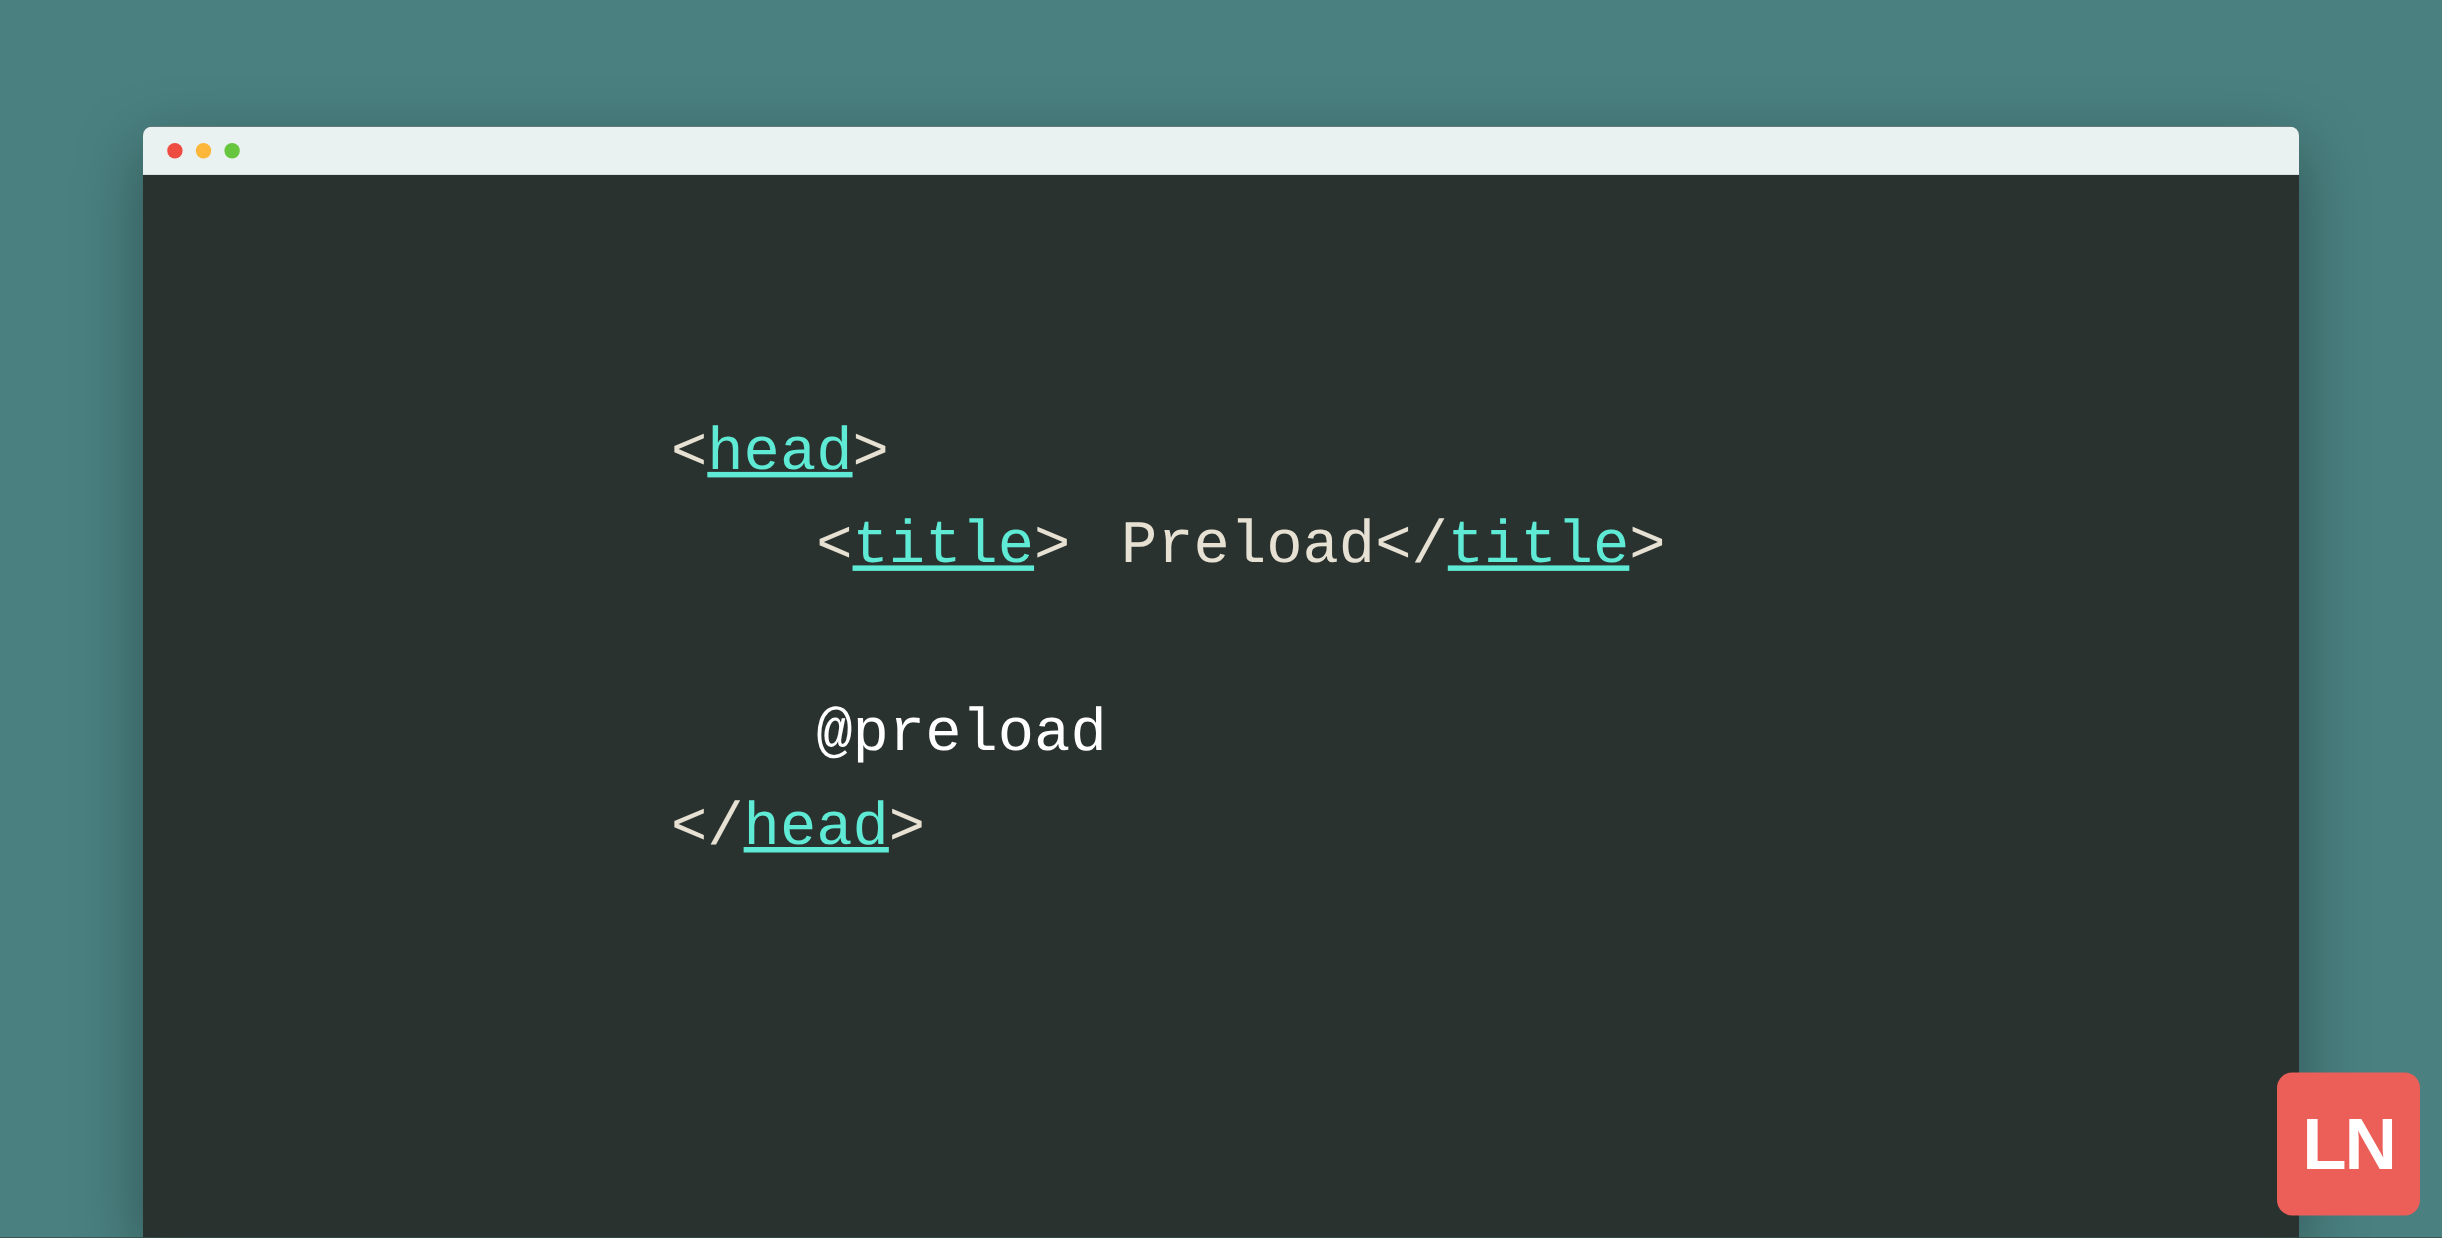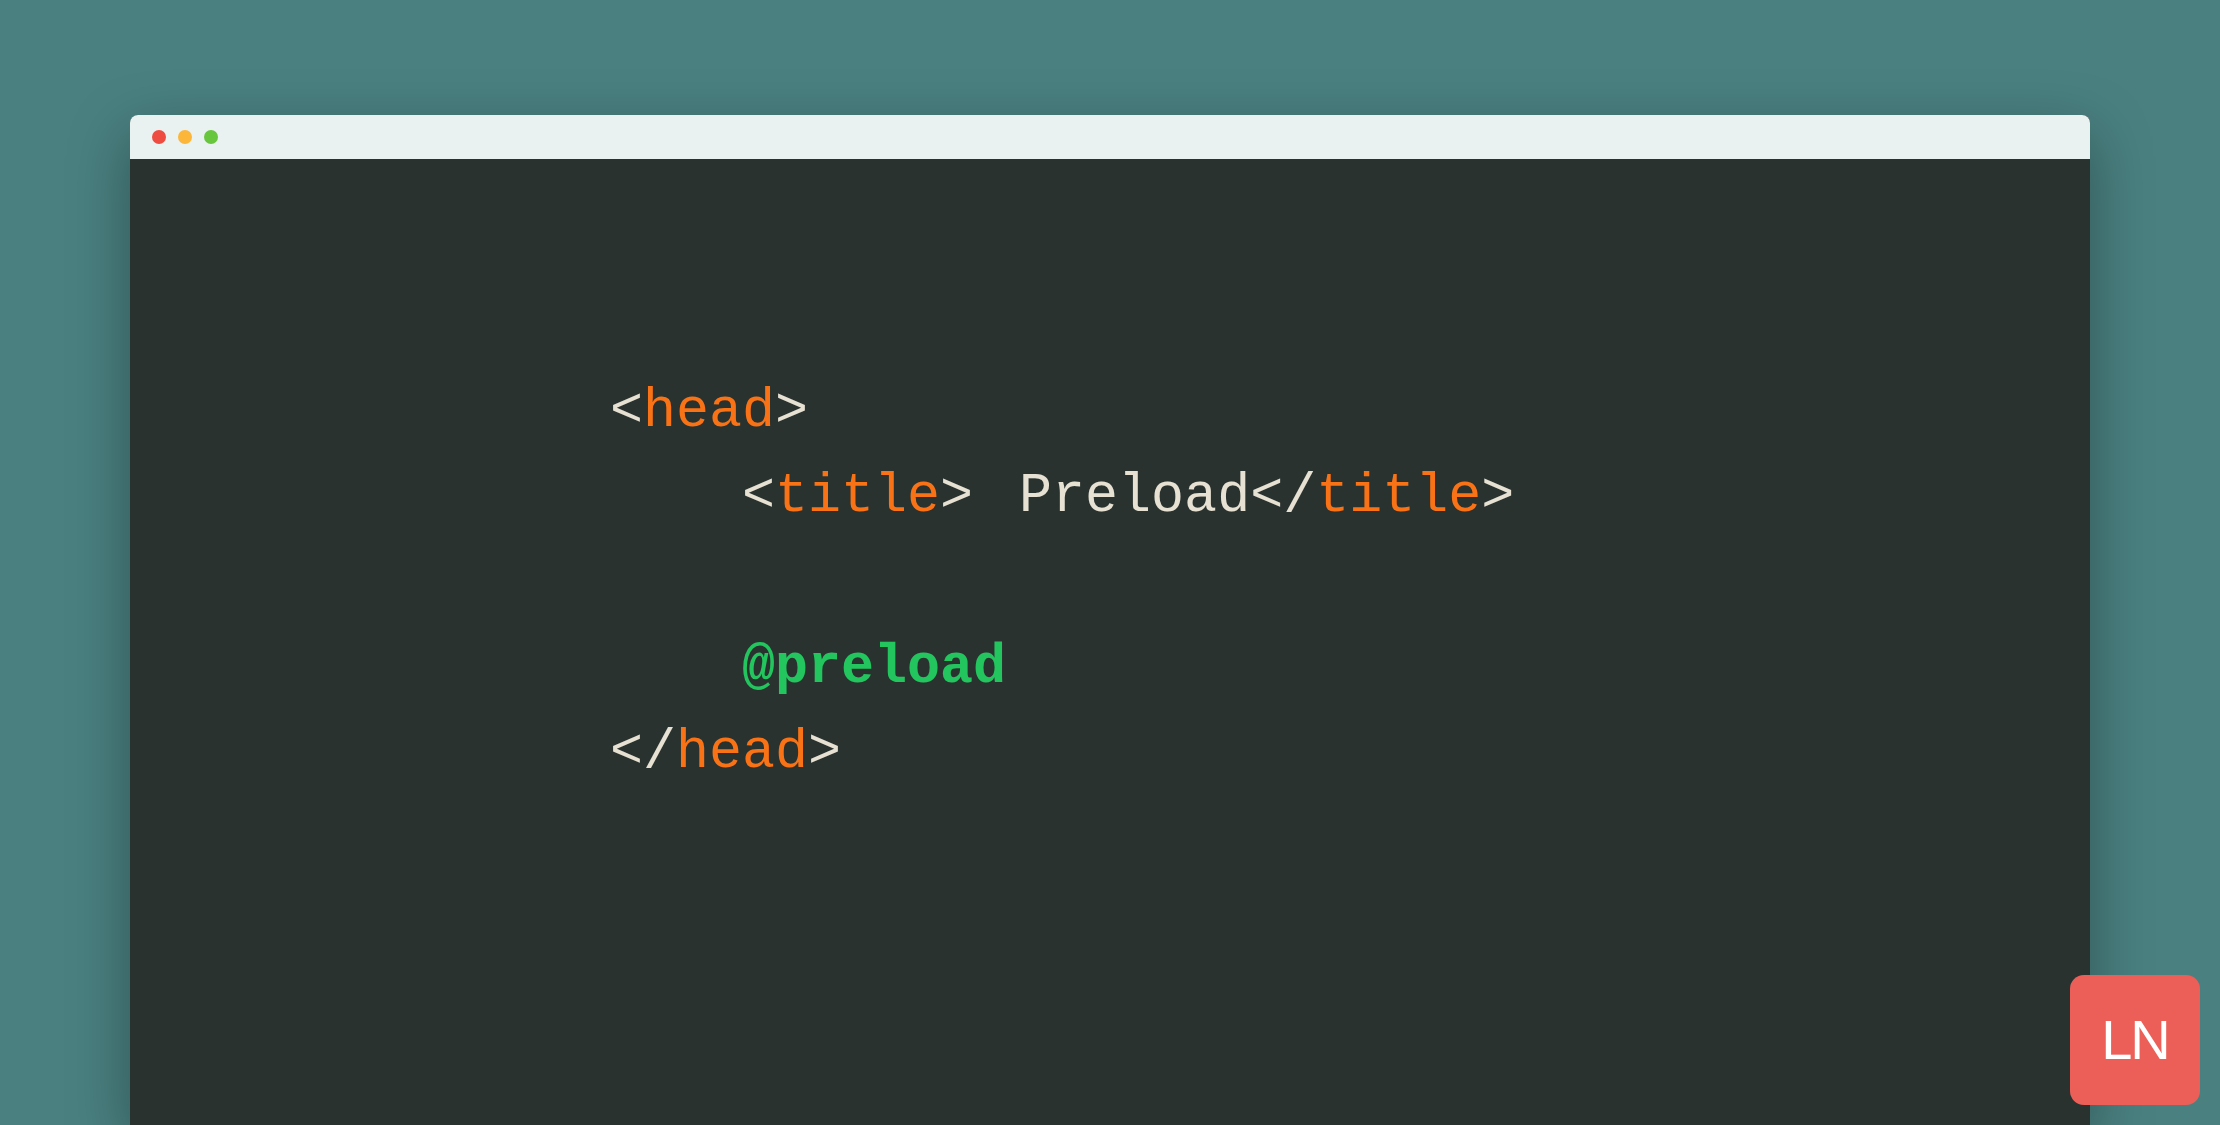--- a/index.html
+++ b/index.html
@@ -39,39 +39,39 @@
   .dot.yellow { background: #fcb63a; }
   .dot.green  { background: #68c63e; }
   .code {
     padding: 210px 0 0 480px;
     font-size: 55px;
     line-height: 1.55;
     color: #e6e1d3;
     white-space: pre;
   }
   .tag-bracket { color: #e6e1d3; }
-  .tag-name    { color: #f97316; }
+  .tag-name    { color: #5eead4; text-decoration: underline; }
   .text        { color: #e6e1d3; margin-left: 46px; }
-  .directive   { color: #22c55e; font-weight: bold; }
+  .directive   { color: #ffffff; }
   .logo {
     position: absolute;
     right: 20px;
     bottom: 20px;
     width: 130px;
     height: 130px;
     background: #ec5f59;
     border-radius: 14px;
     display: flex;
     align-items: center;
     justify-content: center;
   }
   .logo-text {
     font-family: "Arial", "Helvetica", sans-serif;
-    font-weight: 400;
-    font-size: 56px;
+    font-weight: 700;
+    font-size: 66px;
     color: #ffffff;
     letter-spacing: -2px;
     line-height: 1;
   }
 </style>
 </head>
 <body>
 
 <div class="window">
   <div class="titlebar">

